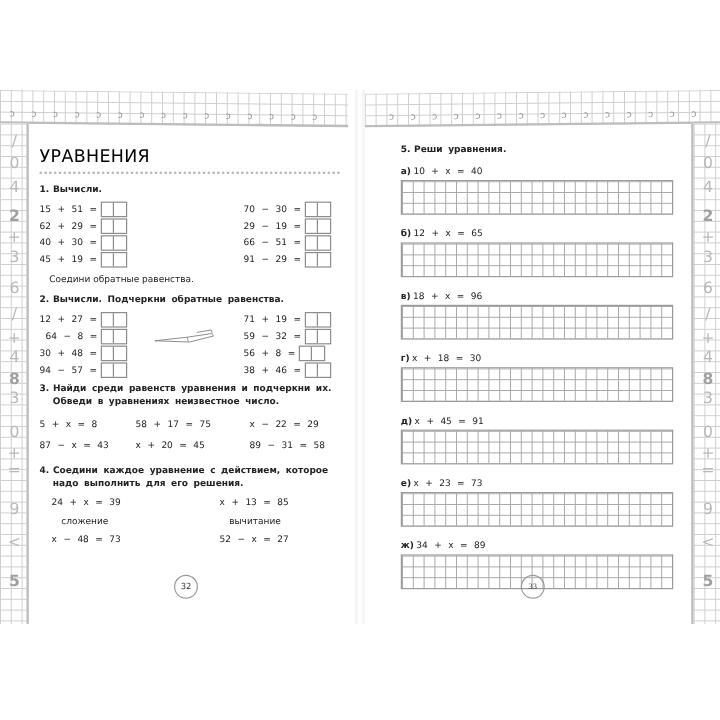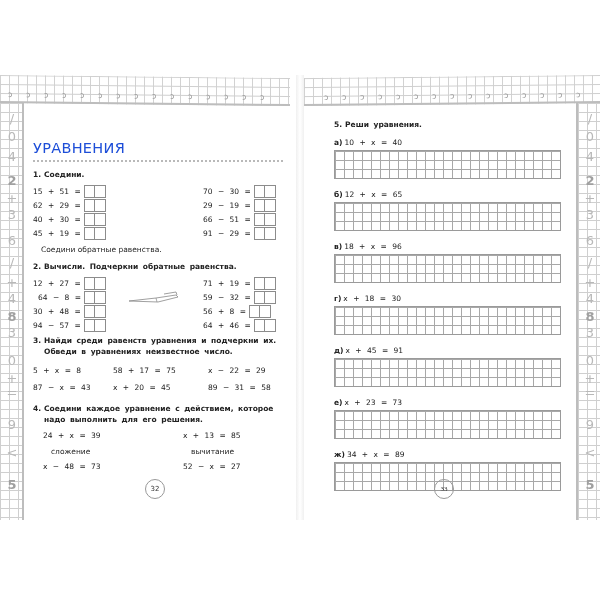--- a/index.html
+++ b/index.html
@@ -29,21 +29,21 @@
   .page.left .side-strip { left: 0; border-right: 2px solid #bdbdbd; }
   .page.right .side-strip { right: 0; border-left: 2px solid #bdbdbd; }
   .side-glyph {
     position: absolute; left: 4px; width: 16px; text-align: center; font-size: 13px;
     color: #b8b8b8; font-family: "DejaVu Sans", sans-serif;
   }
   .side-glyph.bold { font-weight: bold; color: #a0a0a0; }
   .content { position: absolute; font-size: 7.5px; }
   .page.left .content { left: 33px; top: 45px; width: 250px; }
   .page.right .content { left: 25px; top: 45px; width: 240px; }
-  .title { font-size: 14.5px; letter-spacing: 0.3px; color: #1d4ed8; margin-top: 20px; height: 20px; }
+  .title { font-size: 14.5px; letter-spacing: 0.3px; color: #000000; margin-top: 3px; height: 20px; }
   .dots { border-bottom: 2px dotted #b9b9b9; margin: 0 0 8px 0; width: 250px; }
   .task-head { font-size: 7.5px; margin-bottom: 6px; word-spacing: 2px; font-weight: bold; }
   .task-head b { margin-right: 3px; }
   .row { height: 14px; line-height: 12px; position: relative; font-size: 7.5px; word-spacing: 3px; }
   .col { position: absolute; top: 0; }
   .ansbox { display: inline-block; width: 20px; height: 11px; border: 1px solid #8c8c8c; vertical-align: middle; position: relative; margin-left: 3px; }
   .ansbox::after { content: ""; position: absolute; left: 9px; top: 0; bottom: 0; width: 1px; background: #8c8c8c; }
   .note { margin: 4px 0 8px 0; padding-left: 8px; }
   .pen { position: absolute; left: 95px; top: 14px; }
   .pagenum {
@@ -103,21 +103,21 @@
       <span class="side-glyph" style="top:314px">9</span>
       <span class="side-glyph" style="top:342px">&lt;</span>
       <span class="side-glyph bold" style="top:374px">5</span>
     </div>
 
     <div class="content">
       <div class="title">УРАВНЕНИЯ</div>
       <div class="dots"></div>
 
       <div class="task-head">
-        <b>1.</b><span>Соедини.</span>
+        <b>1.</b><span>Вычисли.</span>
       </div>
       <div style="position:relative;height:56px;">
         <div class="row" style="position:absolute;top:0;left:0;width:250px;">
           <span class="col" style="left:0"><span>15 + 51 =</span><span class="ansbox"></span></span>
           <span class="col" style="left:170px"><span>70 − 30 =</span><span class="ansbox"></span></span>
         </div>
         <div class="row" style="position:absolute;top:14px;left:0;width:250px;">
           <span class="col" style="left:0"><span>62 + 29 =</span><span class="ansbox"></span></span>
           <span class="col" style="left:170px"><span>29 − 19 =</span><span class="ansbox"></span></span>
         </div>
@@ -143,21 +143,21 @@
         <div class="row" style="position:absolute;top:14px;left:0;width:250px;">
           <span class="col" style="left:5px"><span>64 − 8 =</span><span class="ansbox"></span></span>
           <span class="col" style="left:170px"><span>59 − 32 =</span><span class="ansbox"></span></span>
         </div>
         <div class="row" style="position:absolute;top:28px;left:0;width:250px;">
           <span class="col" style="left:0"><span>30 + 48 =</span><span class="ansbox"></span></span>
           <span class="col" style="left:170px"><span>56 + 8 =</span><span class="ansbox"></span></span>
         </div>
         <div class="row" style="position:absolute;top:42px;left:0;width:250px;text-align:center;">
           <span class="col" style="left:0"><span>94 − 57 =</span><span class="ansbox"></span></span>
-          <span class="col" style="left:170px"><span>64 + 46 =</span><span class="ansbox"></span></span>
+          <span class="col" style="left:170px"><span>38 + 46 =</span><span class="ansbox"></span></span>
         </div>
         <svg class="pen" width="52" height="14" viewBox="0 0 52 14">
           <path d="M1 10 L28 7 L48 4 L50 6 L30 11 Z" fill="none" stroke="#888" stroke-width="0.8"></path>
           <path d="M28 7 L29 11" stroke="#888" stroke-width="0.7"></path>
           <path d="M36 3 L48 1 L49 4" fill="none" stroke="#888" stroke-width="0.8"></path>
         </svg>
       </div>
 
       <div class="task-head" style="margin-bottom:8px;line-height:11px;">
         <b>3.</b><span>Найди среди равенств уравнения и подчеркни их.</span><br>

